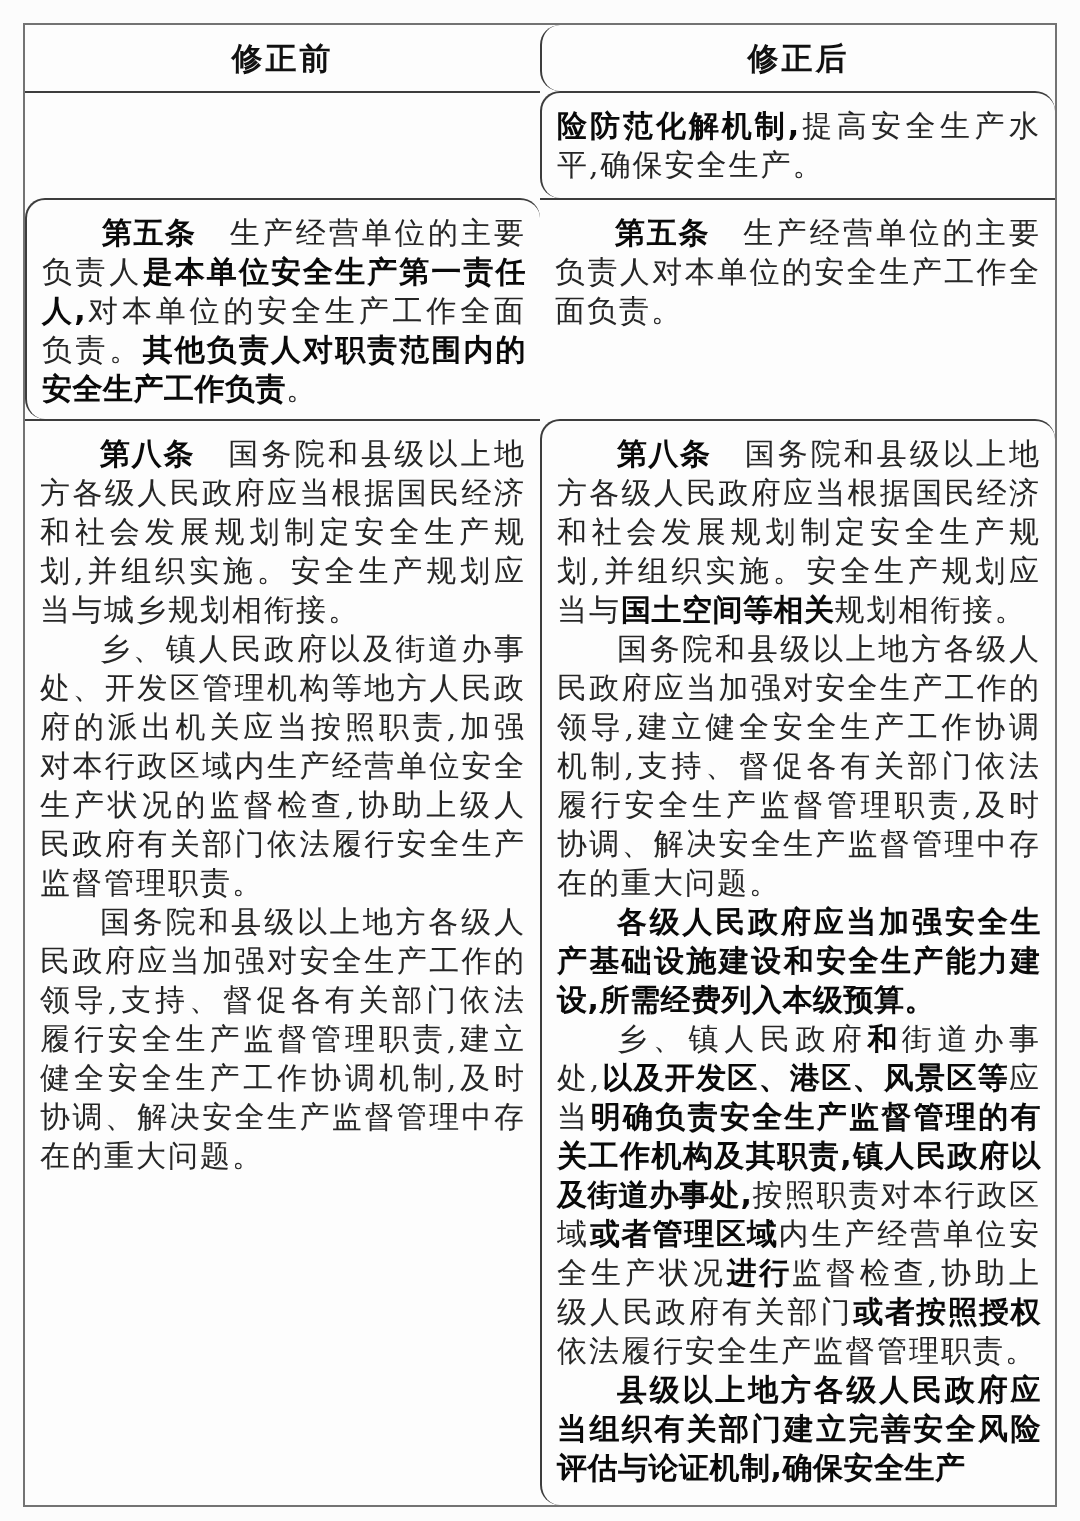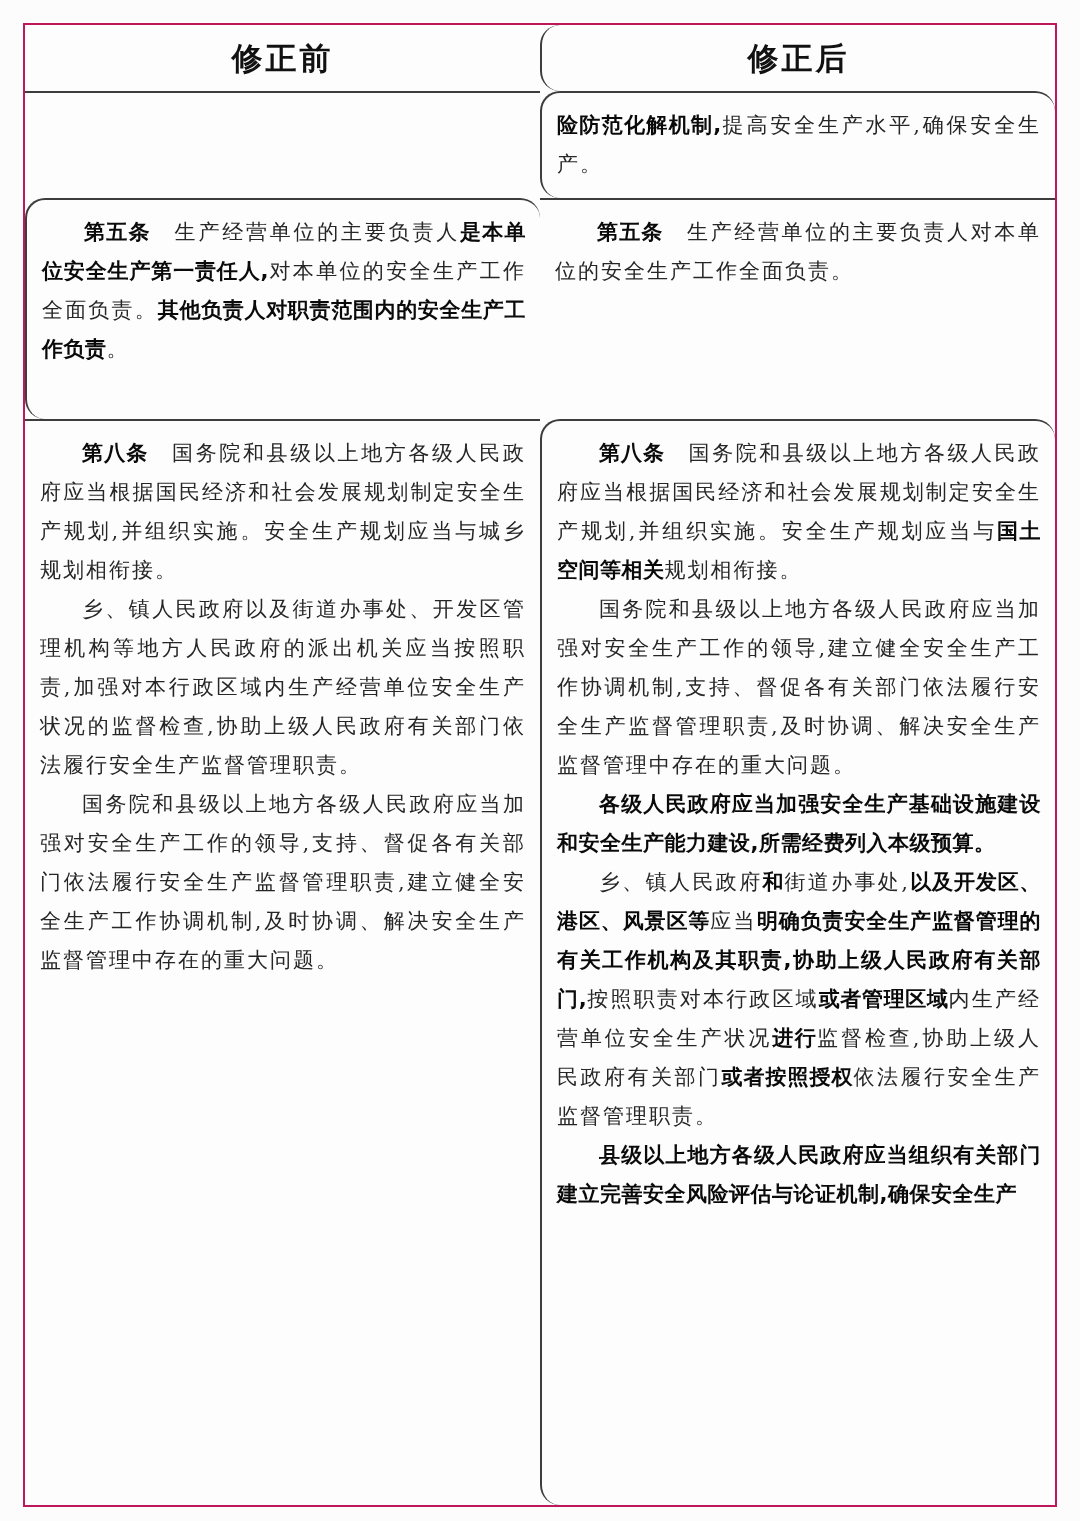--- a/index.html
+++ b/index.html
@@ -12,30 +12,30 @@
     font-family: "DejaVu Serif", "Liberation Serif", serif;
     color: #262626;
     overflow: hidden;
   }
   .comp-table {
     position: absolute;
     left: 23px;
     top: 23px;
     width: 1034px;
     height: 1484px;
-    border: 2px solid #be185d;
+    border: 2px solid #737373;
     display: grid;
     grid-template-columns: 515px 515px;
     grid-template-rows: 66px 107px 221px auto;
     background: #fdfdfd;
   }
   .tcell {
     overflow: hidden;
     padding: 13px 14px 0 15px;
-    font-size: 21px;
+    font-size: 30px;
     line-height: 39px;
     letter-spacing: 2px;
     text-align: justify;
   }
   .col-after { border-left: 2px solid #3d3d3d; border-radius: 20px; }
   .row-line { border-top: 2px solid #3d3d3d; }
   .hcell {
     padding: 0;
     display: flex;
     align-items: center;
@@ -82,18 +82,18 @@
 
     <div class="tcell row-line">
       <p class="para"><span class="b">第八条</span><span>　国务院和县级以上地方各级人民政府应当根据国民经济和社会发展规划制定安全生产规划,并组织实施。安全生产规划应当与城乡规划相衔接。</span></p>
       <p class="para"><span>乡、镇人民政府以及街道办事处、开发区管理机构等地方人民政府的派出机关应当按照职责,加强对本行政区域内生产经营单位安全生产状况的监督检查,协助上级人民政府有关部门依法履行安全生产监督管理职责。</span></p>
       <p class="para"><span>国务院和县级以上地方各级人民政府应当加强对安全生产工作的领导,支持、督促各有关部门依法履行安全生产监督管理职责,建立健全安全生产工作协调机制,及时协调、解决安全生产监督管理中存在的重大问题。</span></p>
     </div>
     <div class="tcell row-line col-after">
       <p class="para"><span class="b">第八条</span><span>　国务院和县级以上地方各级人民政府应当根据国民经济和社会发展规划制定安全生产规划,并组织实施。安全生产规划应当与</span><span class="b">国土空间等相关</span><span>规划相衔接。</span></p>
       <p class="para"><span>国务院和县级以上地方各级人民政府应当加强对安全生产工作的领导,建立健全安全生产工作协调机制,支持、督促各有关部门依法履行安全生产监督管理职责,及时协调、解决安全生产监督管理中存在的重大问题。</span></p>
       <p class="para"><span class="b">各级人民政府应当加强安全生产基础设施建设和安全生产能力建设,所需经费列入本级预算。</span></p>
-      <p class="para"><span>乡、镇人民政府</span><span class="b">和</span><span>街道办事处,</span><span class="b">以及开发区、港区、风景区等</span><span>应当</span><span class="b">明确负责安全生产监督管理的有关工作机构及其职责,协助上级人民政府有关部门,</span><span>按照职责对本行政区域</span><span class="b">或者管理区域</span><span>内生产经营单位安全生产状况</span><span class="b">进行</span><span>监督检查,协助上级人民政府有关部门</span><span class="b">或者按照授权</span><span>依法履行安全生产监督管理职责。</span></p>
+      <p class="para"><span>乡、镇人民政府</span><span class="b">和</span><span>街道办事处,</span><span class="b">以及开发区、港区、风景区等</span><span>应当</span><span class="b">明确负责安全生产监督管理的有关工作机构及其职责,镇人民政府以及街道办事处,</span><span>按照职责对本行政区域</span><span class="b">或者管理区域</span><span>内生产经营单位安全生产状况</span><span class="b">进行</span><span>监督检查,协助上级人民政府有关部门</span><span class="b">或者按照授权</span><span>依法履行安全生产监督管理职责。</span></p>
       <p class="para"><span class="b">县级以上地方各级人民政府应当组织有关部门建立完善安全风险评估与论证机制,确保安全生产</span></p>
     </div>
 
   </div>
 </div>
 
 </body></html>

